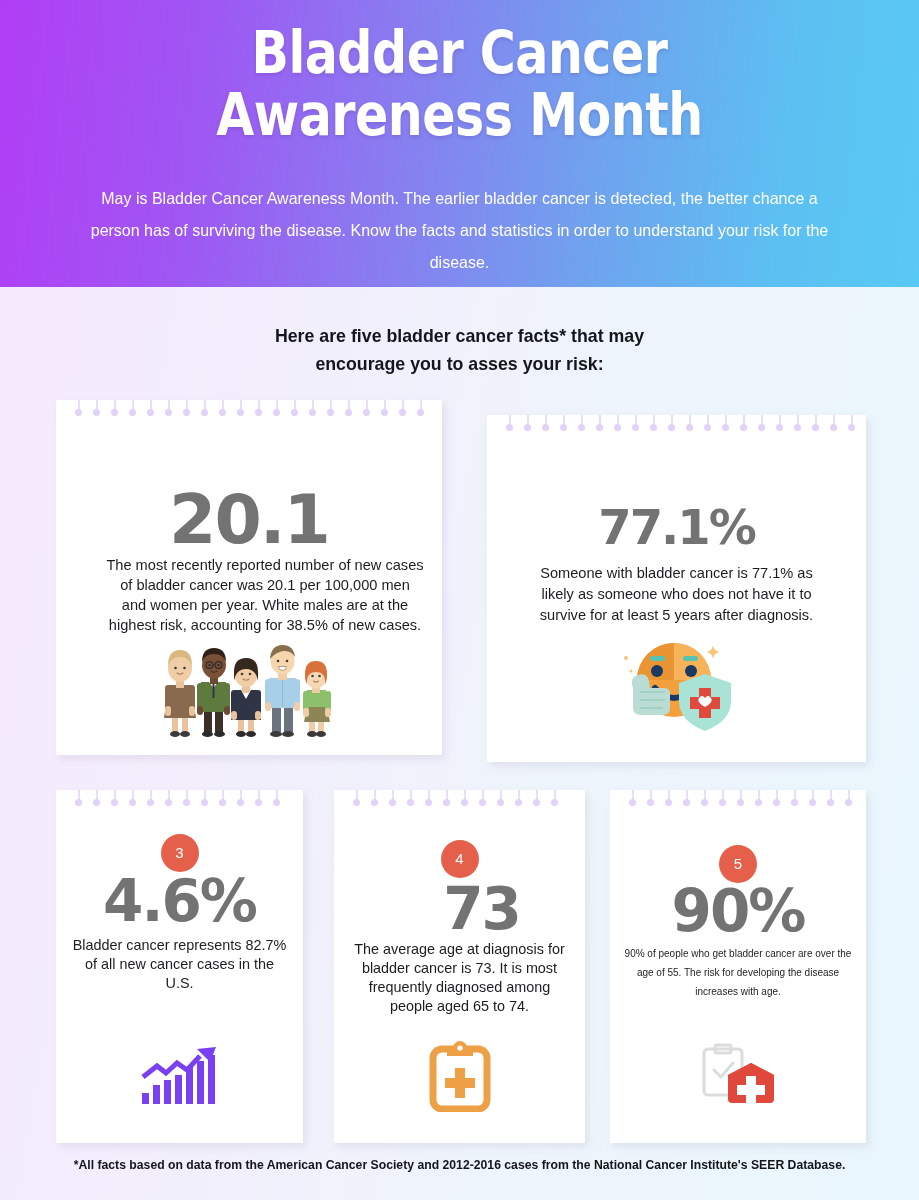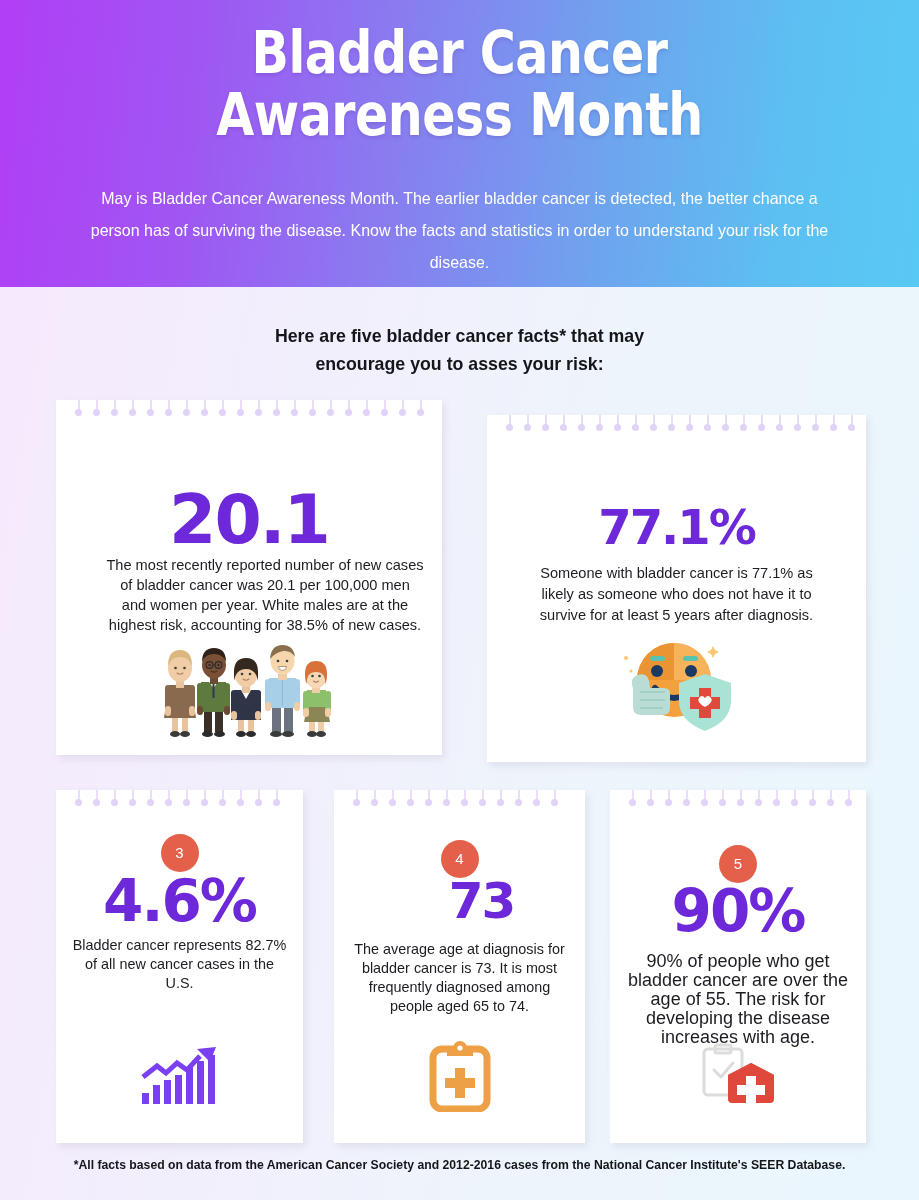--- a/index.html
+++ b/index.html
@@ -115,21 +115,21 @@
     font-size: 15px;
     line-height: 38px;
     text-align: center;
     font-family: "Liberation Sans", sans-serif;
   }
 
   .bignum {
     position: absolute;
     left: 0; right: 0;
     text-align: center;
-    color: #6d28d9;
+    color: #737373;
     font-weight: bold;
     letter-spacing: -2px;
     font-family: "DejaVu Sans", sans-serif;
   }
 
   .blurb {
     position: absolute;
     text-align: center;
     color: #1b1d22;
     font-family: "Liberation Sans", sans-serif;
@@ -417,21 +417,21 @@
         <span class="pin" style="left: 94px;"></span>
         <span class="pin" style="left: 112px;"></span>
         <span class="pin" style="left: 130px;"></span>
         <span class="pin" style="left: 148px;"></span>
         <span class="pin" style="left: 166px;"></span>
         <span class="pin" style="left: 184px;"></span>
         <span class="pin" style="left: 202px;"></span>
         <span class="pin" style="left: 220px;"></span>
       </div>
     <div class="badge" style="top:50px;">4</div>
-    <div class="bignum" style="top:82px; font-size:50px; line-height:58px;margin-left:44px;">73</div>
+    <div class="bignum" style="top:90px; font-size:58px; line-height:58px;margin-left:44px;">73</div>
     <div class="blurb" style="left:16px; right:16px; top:150px; font-size:14.4px; line-height:19px;">The average age at diagnosis for bladder cancer is 73. It is most frequently diagnosed among people aged 65 to 74.</div>
     <div class="art" style="top:250px;">
       <svg class="clipboard-plus" viewBox="0 0 62 72">
         <rect x="4" y="9" width="54" height="60" rx="9" fill="none" stroke="#eda046" stroke-width="7"></rect>
         <path d="M18 9 h26 v7 h-26z" fill="#eda046"></path>
         <circle cx="31" cy="8" r="7" fill="#eda046"></circle>
         <circle cx="31" cy="8" r="2.6" fill="#ffffff"></circle>
         <path d="M26 28 h10 v10 h10 v10 h-10 v10 h-10 v-10 h-10 v-10 h10z" fill="#eda046"></path>
       </svg>
     </div>
@@ -448,21 +448,21 @@
         <span class="pin" style="left: 130px;"></span>
         <span class="pin" style="left: 148px;"></span>
         <span class="pin" style="left: 166px;"></span>
         <span class="pin" style="left: 184px;"></span>
         <span class="pin" style="left: 202px;"></span>
         <span class="pin" style="left: 220px;"></span>
         <span class="pin" style="left: 238px;"></span>
       </div>
     <div class="badge" style="top:55px;">5</div>
     <div class="bignum" style="top:92px; font-size:58px; line-height:58px;">90%</div>
-    <div class="blurb" style="left:14px; right:14px; top:162px; font-size:18px; line-height:19px;">90% of people who get bladder cancer are over the age of 55.  The risk for developing the disease increases with age.</div>
+    <div class="blurb" style="left:14px; right:14px; top:154px; font-size:10px; line-height:19px;">90% of people who get bladder cancer are over the age of 55.  The risk for developing the disease increases with age.</div>
     <div class="art" style="top:250px;">
       <svg class="clipboard-bag" viewBox="0 0 80 70">
         <rect x="6" y="9" width="38" height="46" rx="4" fill="none" stroke="#dcdcdc" stroke-width="3"></rect>
         <rect x="17" y="5" width="16" height="8" rx="2" fill="none" stroke="#dcdcdc" stroke-width="3"></rect>
         <path d="M16 30 l7 7 12-14" stroke="#dcdcdc" stroke-width="3" fill="none" stroke-linecap="round" stroke-linejoin="round"></path>
         <path d="M53 23 l23 12 v24 a4 4 0 0 1 -4 4 h-38 a4 4 0 0 1 -4 -4 v-24z" fill="#e1483c"></path>
         <path d="M53 23 l-23 12 h46z" fill="#e1483c"></path>
         <path d="M48 36 h10 v9 h9 v10 h-9 v9 h-10 v-9 h-9 v-10 h9z" fill="#ffffff"></path>
       </svg>
     </div>

